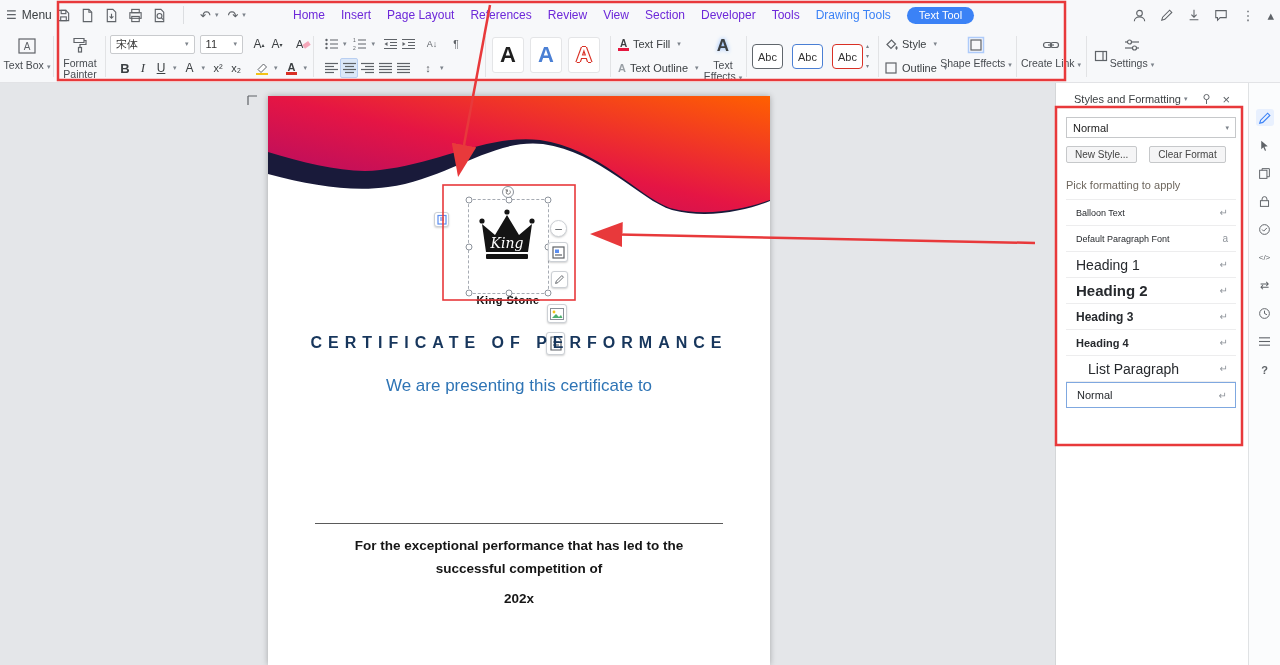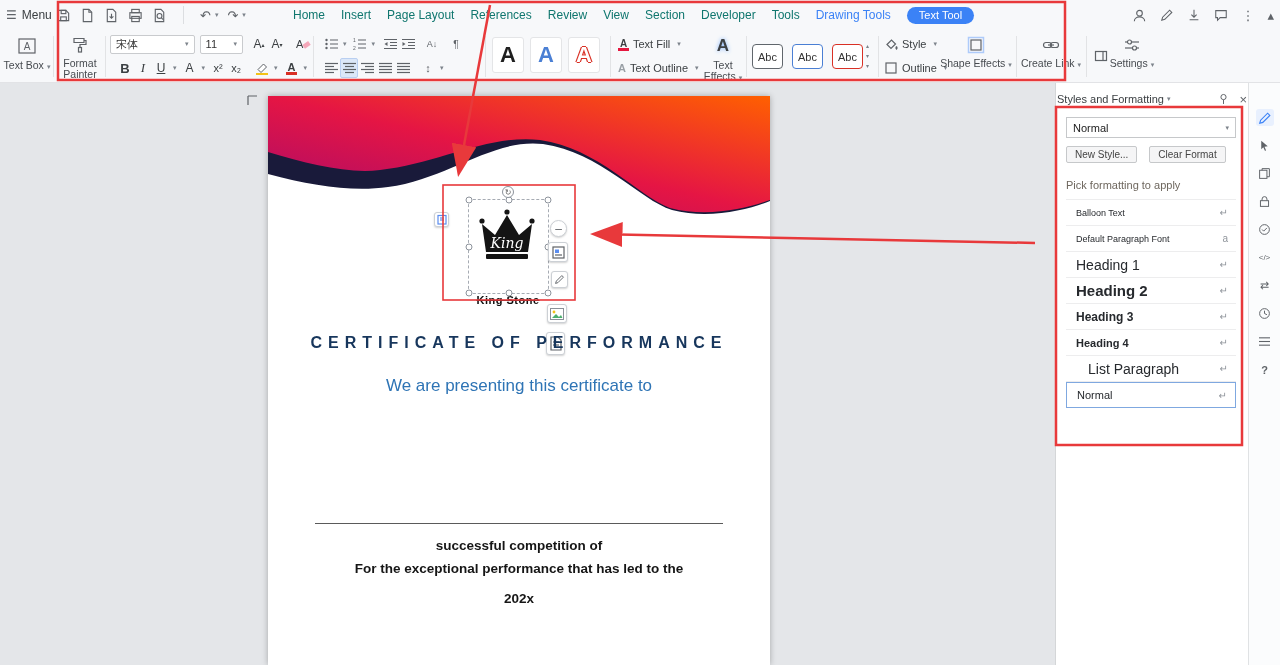--- a/index.html
+++ b/index.html
@@ -12,21 +12,21 @@
 
   
   .menubar { position:absolute; left:0; top:0; width:1280px; height:30px; background:#f7f8fa; }
   .menubar .cluster { position:absolute; top:0; height:30px; display:flex; align-items:center; }
   .menu-btn { left:6px; gap:5px; font-size:12px; color:#3c4043; cursor:pointer; }
   .menu-btn .glyph { font-size:12px; color:#5f6368; }
   .qat { left:56px; gap:9px; color:#5f6368; }
   .qat .qi { display:flex; align-items:center; gap:1px; color:#5f6368; }
   .qat .uglyph { font-size:13px; }
   .tabs-cluster { left:293px; gap:16px; }
-  .tab { font-size:12px; color:#0f766e; white-space:nowrap; cursor:pointer; }
+  .tab { font-size:12px; color:#6d28d9; white-space:nowrap; cursor:pointer; }
   .ctx-tab { color:#3b82f6; }
   .texttool-pill { background:#3b82f6; color:#fff; border-radius:9px; height:17px; display:flex; align-items:center; padding:0 12px; font-size:11px; }
   .cmd-search { left:933px; gap:5px; color:#949aa3; font-size:11px; }
   .menubar-right { right:6px; gap:13px; color:#5f6368; }
   .menubar-right .mi { display:flex; align-items:center; }
   .mglyph { font-size:13px; color:#5f6368; }
 
   
   .ribbon { position:absolute; left:0; top:30px; width:1280px; height:53px; background:#f7f8fa; border-bottom:1px solid #e2e3e6; }
   .rsep { position:absolute; top:6px; width:1px; height:41px; background:#e2e3e5; }
@@ -64,21 +64,21 @@
   .logo-wrap { position:absolute; left:210px; top:112px; width:61px; height:82px; }
   .logo-caption { position:absolute; left:185px; top:198px; width:110px; text-align:center; font-size:11px; font-weight:bold; letter-spacing:.5px; color:#101010; text-decoration:line-through; }
 
   .sel-box { position:absolute; left:200px; top:103px; width:81px; height:95px; border:1px dashed #a6abb3; }
   .handle { position:absolute; width:7px; height:7px; background:#fff; border:1px solid #8d939c; border-radius:50%; transform:translate(-50%,-50%); }
   .rotate-handle { position:absolute; left:234px; top:90px; width:12px; height:12px; border-radius:50%; background:#fff; border:1px solid #8d939c; font-size:8px; line-height:11px; text-align:center; color:#666; }
   .float-btn { position:absolute; background:#fff; border:1px solid #ccd0d5; border-radius:3px; display:flex; align-items:center; justify-content:center; box-shadow:0 1px 2px rgba(0,0,0,.18); color:#5f6368; cursor:pointer; }
 
   
   .side-panel { position:absolute; left:1055px; top:0; width:193px; height:582px; background:#fff; border-left:1px solid #d4d6d8; }
-  .panel-header { position:absolute; left:0; right:0; top:6px; height:20px; display:flex; align-items:center; padding:0 1px; }
+  .panel-header { position:absolute; left:0; right:0; top:6px; height:20px; display:flex; align-items:center; padding:0 18px; }
   .panel-title { font-size:11px; color:#3c4043; display:flex; align-items:center; }
   .panel-hicons { margin-left:auto; display:flex; align-items:center; gap:9px; color:#5f6368; }
   .panel-dropdown { position:absolute; left:10px; right:12px; top:34px; height:21px; border:1px solid #c6c8ca; background:#fff; display:flex; align-items:center; justify-content:space-between; padding:0 6px; font-size:11px; color:#222; cursor:pointer; }
   .panel-btns { position:absolute; left:10px; top:63px; display:flex; gap:12px; }
   .panel-btn { font-size:10px; height:17px; padding:0 8px; background:#f5f5f6; border:1px solid #c6c8ca; color:#444; border-radius:2px; display:flex; align-items:center; cursor:pointer; }
   .pick-label { position:absolute; left:10px; top:96px; font-size:11px; color:#6e675e; }
   .style-list { position:absolute; left:10px; right:12px; top:116px; border-top:1px solid #ededee; }
   .style-item { height:26px; border-bottom:1px solid #ededee; display:flex; align-items:center; justify-content:space-between; padding:0 8px 0 10px; background:#fff; cursor:pointer; }
   .si-marker { color:#8f949b; font-size:10px; }
   .si-label { color:#26292d; }
@@ -545,22 +545,22 @@
               <path d="M1,1 h7 l3,3 v10 h-10 Z"></path>
               <line x1="3" y1="6" x2="9" y2="6"></line>
               <line x1="3" y1="9" x2="9" y2="9"></line>
             </svg>
         </span>
 
         <div class="cert-title">CERTIFICATE OF PERFORMANCE</div>
         <div class="cert-sub">We are presenting this certificate to</div>
         <div class="cert-divider"></div>
         <div class="cert-para p1">
+          <div>For the exceptional performance that has led to the</div>
           <div>successful competition of</div>
-          <div>For the exceptional performance that has led to the</div>
         </div>
         <div class="cert-para p2">
           <div>202x</div>
         </div>
       </div>
     </div>
 
     <aside class="side-panel">
       <div class="panel-header">
         <span class="panel-title">

